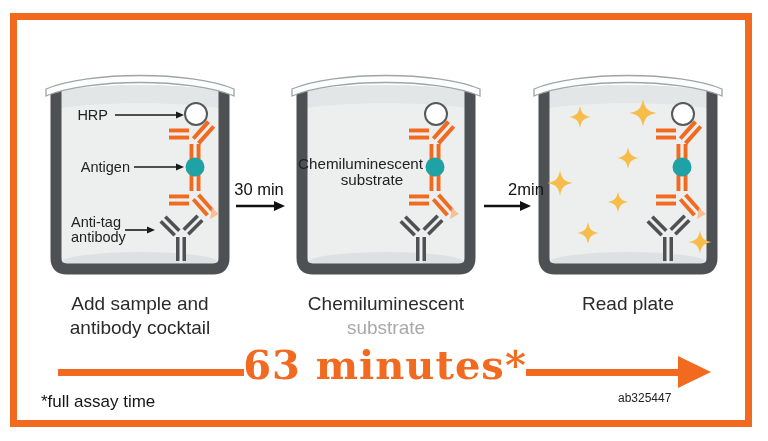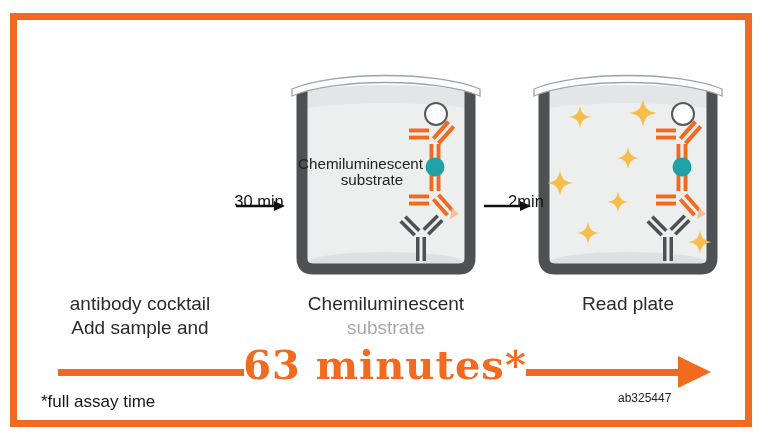--- a/index.html
+++ b/index.html
@@ -14,21 +14,21 @@
   }
   .well { position:absolute; top:70px; width:192px; height:215px; }
   .caption {
     position:absolute; top:292px; width:204px; text-align:center;
     font-size:19px; line-height:24px; color:#2b2b2b;
   }
   .caption .clipped-line { color:#a9a9a9; }
   .cap2-wrap { height:52px; overflow:hidden; }
   .step-arrow-label {
     position:absolute; top:180px; text-align:center;
-    font-size:16.5px; color:#111; font-weight:400;margin-top:12px;
+    font-size:16.5px; color:#111; font-weight:400;
   }
   .step-arrow-svg { position:absolute; top:199px; }
   .bar { position:absolute; height:7px; background:#F26A1F; }
   .banner-text {
     position:absolute; left:240px; top:341px; width:290px; text-align:center;
     font-family:"DejaVu Serif", serif; font-weight:bold; font-size:40px;
     letter-spacing:1px; color:#F26A1F; white-space:nowrap;
   }
   .banner-arrowhead {
     position:absolute; left:678px; top:356px; width:0; height:0;
@@ -89,20 +89,42 @@
         <path d="M7,24 C40,12 152,12 185,24 L185,40 C150,31 42,31 7,40 Z" fill="#E2E6E6"></path>
         <ellipse cx="96" cy="192" rx="78" ry="10" fill="#DDE1E1"></ellipse>
         <path d="M12,20 V188 Q12,199 23,199 H169 Q180,199 180,188 V20" fill="none" stroke="#4D5153" stroke-width="11"></path>
         <path d="M2,26 C45,8 147,8 190,26 L190,19 C147,1 45,1 2,19 Z" fill="#FCFDFD" stroke="#9FA5A6" stroke-width="1.3"></path>
       </g>
     </defs>
   </svg>
 
   <div class="frame"></div>
 
+  <div class="well" style="left:44px">
+    <svg width="192" height="215" viewBox="0 0 192 215">
+      <use href="#well-shell"></use>
+      <use href="#ab-complex" transform="translate(99,32)"></use>
+      <g>
+        <text x="64" y="50" text-anchor="end" font-size="14.5">HRP</text>
+        <line x1="71" y1="45" x2="132" y2="45" stroke="#1a1a1a" stroke-width="1.6"></line>
+        <polygon points="132,41.5 140,45 132,48.5" fill="#1a1a1a"></polygon>
+      </g>
+      <g>
+        <text x="86" y="102" text-anchor="end" font-size="14.5">Antigen</text>
+        <line x1="90" y1="97" x2="132" y2="97" stroke="#1a1a1a" stroke-width="1.6"></line>
+        <polygon points="132,93.5 140,97 132,100.5" fill="#1a1a1a"></polygon>
+      </g>
+      <g>
+        <text x="27" y="157" font-size="14.5">Anti-tag</text>
+        <text x="27" y="172" font-size="14.5">antibody</text>
+        <line x1="81" y1="160" x2="103" y2="160" stroke="#1a1a1a" stroke-width="1.6"></line>
+        <polygon points="103,156.5 111,160 103,163.5" fill="#1a1a1a"></polygon>
+      </g>
+    </svg>
+  </div>
 
   <div class="well" style="left:290px">
     <svg width="192" height="215" viewBox="0 0 192 215">
       <use href="#well-shell"></use>
       <use href="#ab-complex" transform="translate(93,32)"></use>
       <g>
         <text x="133" y="99" text-anchor="end" font-size="15.2">Chemiluminescent</text>
         <text x="82" y="115" text-anchor="middle" font-size="15.2">substrate</text>
       </g>
     </svg>
@@ -130,22 +152,22 @@
     <polygon points="40,2 51,7 40,12" fill="#111"></polygon>
   </svg>
 
   <div class="step-arrow-label" style="left:500px;width:52px">2min</div>
   <svg class="step-arrow-svg" style="left:483px" width="50" height="14">
     <line x1="1" y1="7" x2="37" y2="7" stroke="#111" stroke-width="2.4"></line>
     <polygon points="37,2 48,7 37,12" fill="#111"></polygon>
   </svg>
 
   <div class="caption" style="left:38px">
+    <div>Add sample and</div>
     <div>antibody cocktail</div>
-    <div>Add sample and</div>
   </div>
   <div class="caption" style="left:284px">
     <div class="cap2-wrap">
       <div>Chemiluminescent</div>
       <div class="clipped-line">substrate</div>
     </div>
   </div>
   <div class="caption" style="left:526px">
     <div>Read plate</div>
   </div>

